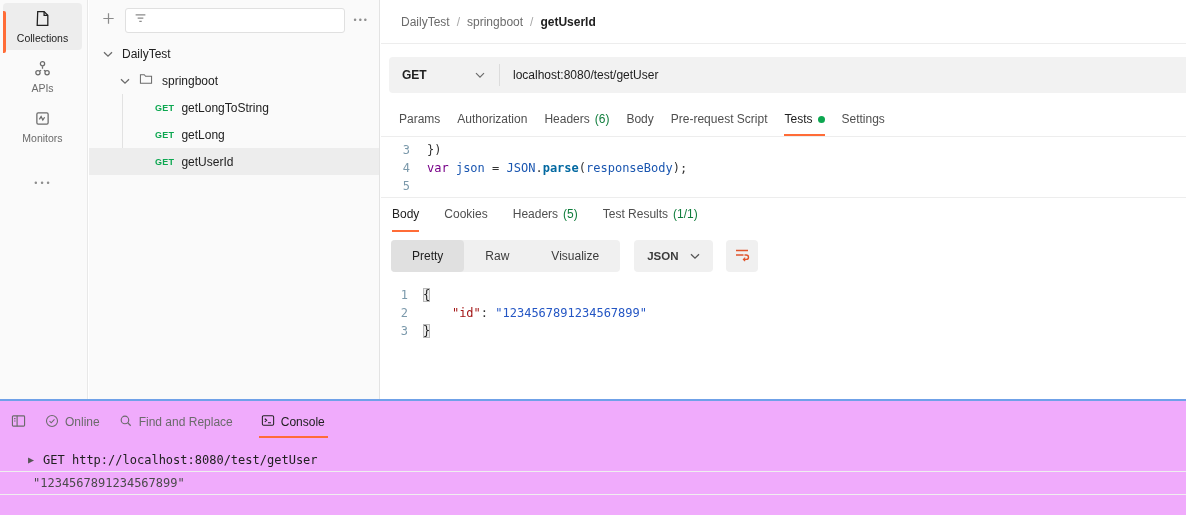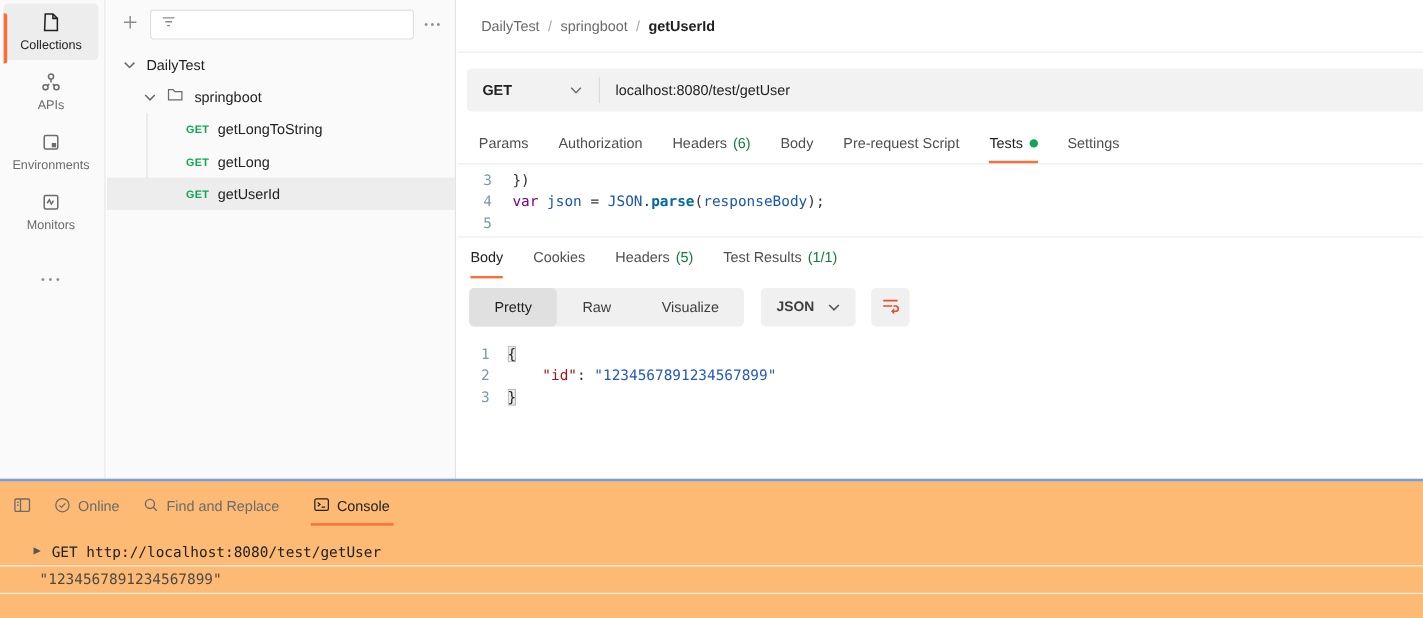--- a/index.html
+++ b/index.html
@@ -34,21 +34,21 @@
   .crumb { color:#6b6b6b; }
   .crumb-sep { color:#a8a8a8; margin:0 7px; }
   .crumb-current { color:#212121; font-weight:bold; }
 
   .url-row { margin:13px 0 0 8px; height:36px; background:#f2f2f2; border-radius:4px 0 0 4px; display:flex; align-items:center; }
   .method-select { width:110px; display:flex; align-items:center; justify-content:space-between; padding:0 14px 0 13px; cursor:pointer; }
   .method-select .method-label { font-weight:bold; }
   .url-divider { width:1px; height:22px; background:#dcdcdc; }
   .url-text { padding-left:13px; }
 
-  .tabs-row { display:flex; align-items:stretch; gap:25px; height:33px; margin-top:11px; padding:0 18px; border-bottom:1px solid #ededed; }
+  .tabs-row { display:flex; align-items:stretch; gap:17px; height:33px; margin-top:11px; padding:0 18px; border-bottom:1px solid #ededed; }
   .tab { display:flex; align-items:center; gap:5px; color:#4f4f4f; border-bottom:2px solid transparent; padding-bottom:0; cursor:pointer; }
   .tab.active { color:#212121; border-bottom-color:#ff6c37; }
   .tab .count { color:#0f7d3c; }
   .green-dot { width:7px; height:7px; border-radius:50%; background:#0ca750; display:inline-block; }
 
   .code-font { font-family:"DejaVu Sans Mono","Liberation Mono",monospace; font-size:12px; }
   .editor { padding-top:4px; height:61px; border-bottom:1px solid #ededed; }
   .code-line { display:flex; height:18px; line-height:18px; white-space:pre; }
   .ln { width:46px; text-align:right; padding-right:17px; color:#7b99ab; flex:none; }
   .tk-kw { color:#770088; }
@@ -64,21 +64,21 @@
   .seg-group { display:flex; align-items:center; background:#f0f0f0; border-radius:4px; height:32px; }
   .seg { padding:0 21px; height:32px; line-height:32px; color:#3c3c3c; border-radius:4px; cursor:pointer; }
   .seg.active { background:#e0e0e0; color:#212121; }
   .format-select { margin-left:14px; height:32px; background:#f0f0f0; border-radius:4px; display:flex; align-items:center; gap:11px; padding:0 13px; cursor:pointer; }
   .format-select .fmt { font-weight:bold; font-size:11.5px; color:#3c3c3c; }
   .wrap-btn { margin-left:13px; width:32px; height:32px; background:#f0f0f0; border-radius:4px; display:flex; align-items:center; justify-content:center; cursor:pointer; }
   .resp-body { margin-top:14px; }
   .resp-body .ln { width:42px; padding-right:15px; }
 
   
-  .console-panel { position:absolute; left:0; top:399px; width:1186px; height:116px; background:#fdba74; border-top:2px solid #6fa1e8; }
+  .console-panel { position:absolute; left:0; top:399px; width:1186px; height:116px; background:#f0abfc; border-top:2px solid #6fa1e8; }
   .console-status { display:flex; align-items:center; gap:19px; height:36px; margin-top:3px; padding-left:11px; color:#6b6b6b; }
   .status-item { display:flex; align-items:center; gap:6px; cursor:pointer; }
   .status-item.console-active { position:relative; color:#212121; margin-left:9px; }
   .status-item.console-active::after { content:""; position:absolute; left:-2px; right:-3px; bottom:-8px; height:2px; background:#ff6c37; }
   .console-log { font-family:"DejaVu Sans Mono","Liberation Mono",monospace; font-size:12px; }
   .log-row1 { margin-top:8px; height:23px; line-height:22px; padding-left:28px; color:#212121; display:flex; align-items:center; }
   .log-caret { color:#555; font-size:10px; margin-right:9px; cursor:pointer; }
   .log-row2 { height:24px; line-height:23px; padding-left:33px; color:#4a4a4a; border-top:1px solid #efefef; border-bottom:1px solid #efefef; }
 </style>
 </head>
@@ -105,29 +105,20 @@
             <circle cx="12.3" cy="12" r="2"></circle>
             <path d="M8 5.8v2.4M6.7 9.6l-1.6 1M9.3 9.6l1.6 1"></path>
           </svg>
       </span>
       <span class="nav-label">APIs</span>
     </div>
     <div class="nav-item">
       <span>
         <svg width="17" height="17" viewBox="0 0 16 16" fill="none" stroke="#6b6b6b" stroke-width="1.2">
             <rect x="2.7" y="2.7" width="10.6" height="10.6" rx="1.2"></rect>
-            <rect x="8.6" y="8.6" width="3.4" height="3.4" fill="#6b6b6b" stroke="none"></rect>
-          </svg>
-      </span>
-      <span class="nav-label">Environments</span>
-    </div>
-    <div class="nav-item">
-      <span>
-        <svg width="17" height="17" viewBox="0 0 16 16" fill="none" stroke="#6b6b6b" stroke-width="1.2">
-            <rect x="2.7" y="2.7" width="10.6" height="10.6" rx="1.2"></rect>
             <path d="M5 8.8l1.7-2.6 1.6 3.2 1.7-2.6"></path>
           </svg>
       </span>
       <span class="nav-label">Monitors</span>
     </div>
     <div class="nav-more">•••</div>
   </div>
 
   <div class="tree-panel">
     <div class="tree-header">

